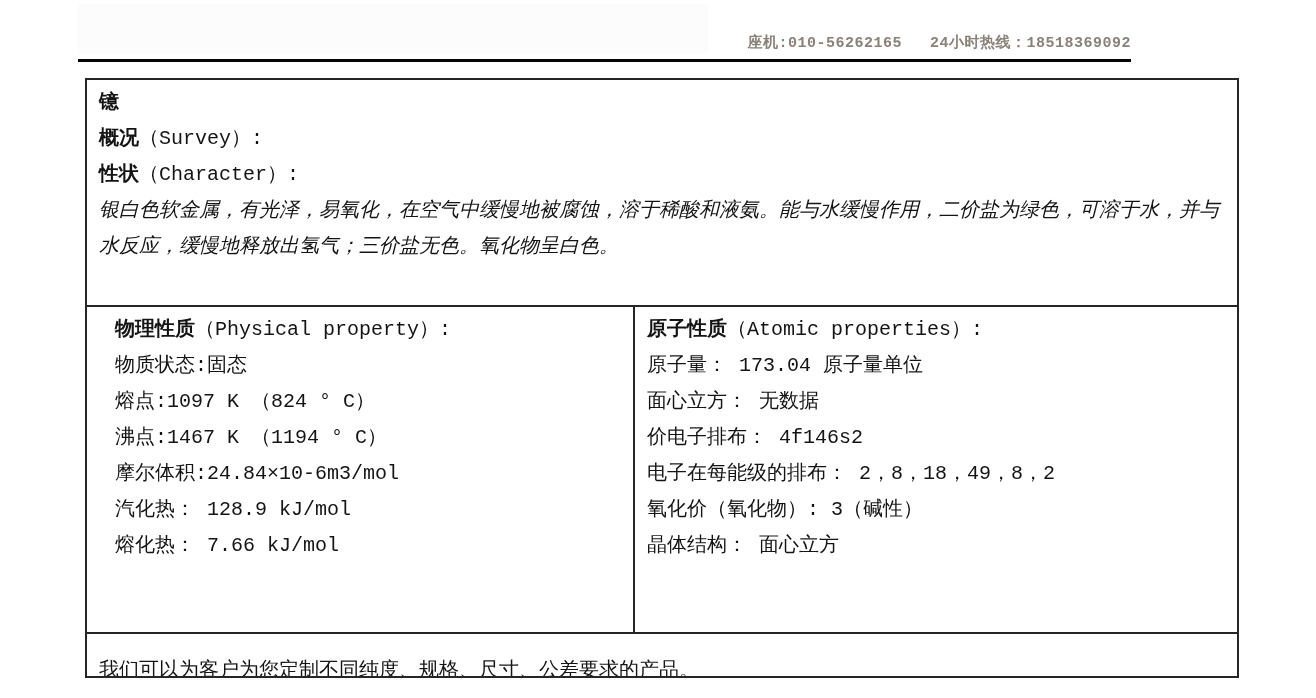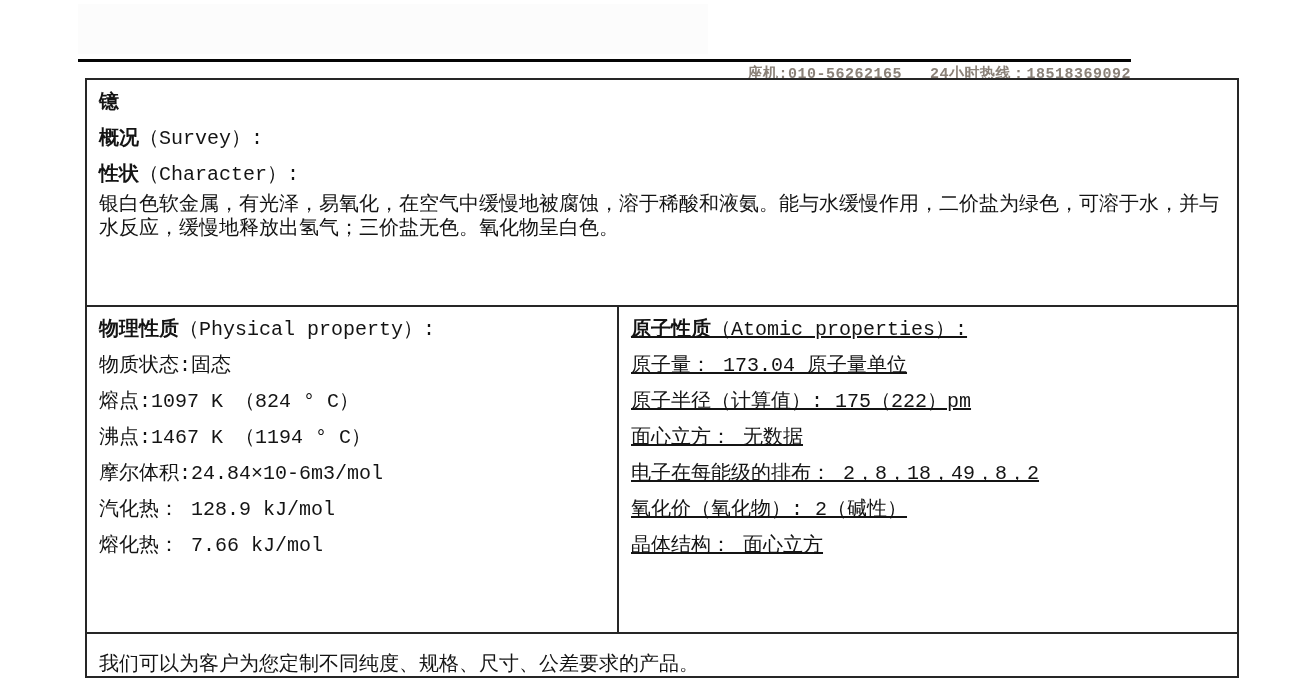--- a/index.html
+++ b/index.html
@@ -5,39 +5,39 @@
   html,body{margin:0;padding:0;}
   body{
     width:1316px;height:698px;background:#ffffff;overflow:hidden;
     font-family:"Liberation Mono","DejaVu Sans Mono","DejaVu Serif",serif;
     color:#141414;position:relative;
   }
   .header{position:absolute;left:0;top:0;width:1316px;height:60px;}
   .logo-ghost{position:absolute;left:78px;top:4px;width:630px;height:50px;background:#fcfcfc;}
   .contact{
     position:absolute;right:185px;top:33px;
-    color:#8a8178;font-weight:bold;font-size:15px;letter-spacing:0.5px;white-space:nowrap;margin-top:31px;
+    color:#8a8178;font-weight:bold;font-size:15px;letter-spacing:0.5px;white-space:nowrap;
   }
   .contact .hotline{margin-left:28px;}
   .header-rule{position:absolute;left:78px;top:59px;width:1053px;height:3px;background:#050505;}
 
   .info-table{
     position:absolute;left:85px;top:78px;width:1154px;box-sizing:border-box;
     border:2px solid #262626;background:#ffffff;font-size:20px;
   }
   .sec{box-sizing:border-box;}
   .sec-intro{height:227px;border-bottom:2px solid #262626;padding:5px 12px 0 12px;overflow:hidden;}
   .line{line-height:36px;white-space:nowrap;}
-  .wrap{line-height:24px;white-space:normal;}
+  .wrap{line-height:36px;white-space:normal;font-style:italic;}
   .bold{font-weight:bold;}
-  .sec-cols{display:flex;height:327px;border-bottom:2px solid #262626;}
+  .sec-cols{display:flex;height:327px;border-bottom:2px solid #262626;padding-left:16px;}
   .col{box-sizing:border-box;padding:5px 12px 0 12px;overflow:hidden;}
   .col-left{width:530px;}
-  .col-right{flex:1;border-left:2px solid #262626;text-decoration:underline;}
-  .sec-footer{height:42px;padding:10px 12px;line-height:42px;white-space:nowrap;overflow:hidden;}
+  .col-right{flex:1;border-left:2px solid #262626;}
+  .sec-footer{height:42px;padding:16px 12px;line-height:42px;white-space:nowrap;overflow:hidden;}
 </style>
 </head>
 <body>
 
 <div class="header">
   <div class="logo-ghost"></div>
   <div class="contact">
     <span>座机:010-56262165</span><span class="hotline">24小时热线：18518369092</span>
   </div>
 </div>
@@ -58,23 +58,23 @@
       <div class="line">物质状态:固态</div>
       <div class="line">熔点:1097 K （824 ° C）</div>
       <div class="line">沸点:1467 K （1194 ° C）</div>
       <div class="line">摩尔体积:24.84×10-6m3/mol</div>
       <div class="line">汽化热： 128.9 kJ/mol</div>
       <div class="line">熔化热： 7.66 kJ/mol</div>
     </div>
     <div class="col col-right">
       <div class="line"><span class="bold">原子性质</span><span>（Atomic properties）:</span></div>
       <div class="line">原子量： 173.04 原子量单位</div>
-      <div class="line">原子半径（计算值）: 175（222）pm</div>
       <div class="line">面心立方： 无数据</div>
+      <div class="line">价电子排布： 4f146s2</div>
       <div class="line">电子在每能级的排布： 2，8，18，49，8，2</div>
-      <div class="line">氧化价（氧化物）: 2（碱性）</div>
+      <div class="line">氧化价（氧化物）: 3（碱性）</div>
       <div class="line">晶体结构： 面心立方</div>
     </div>
   </div>
 
   <div class="sec sec-footer">我们可以为客户为您定制不同纯度、规格、尺寸、公差要求的产品。</div>
 
 </div>
 
 </body></html>

